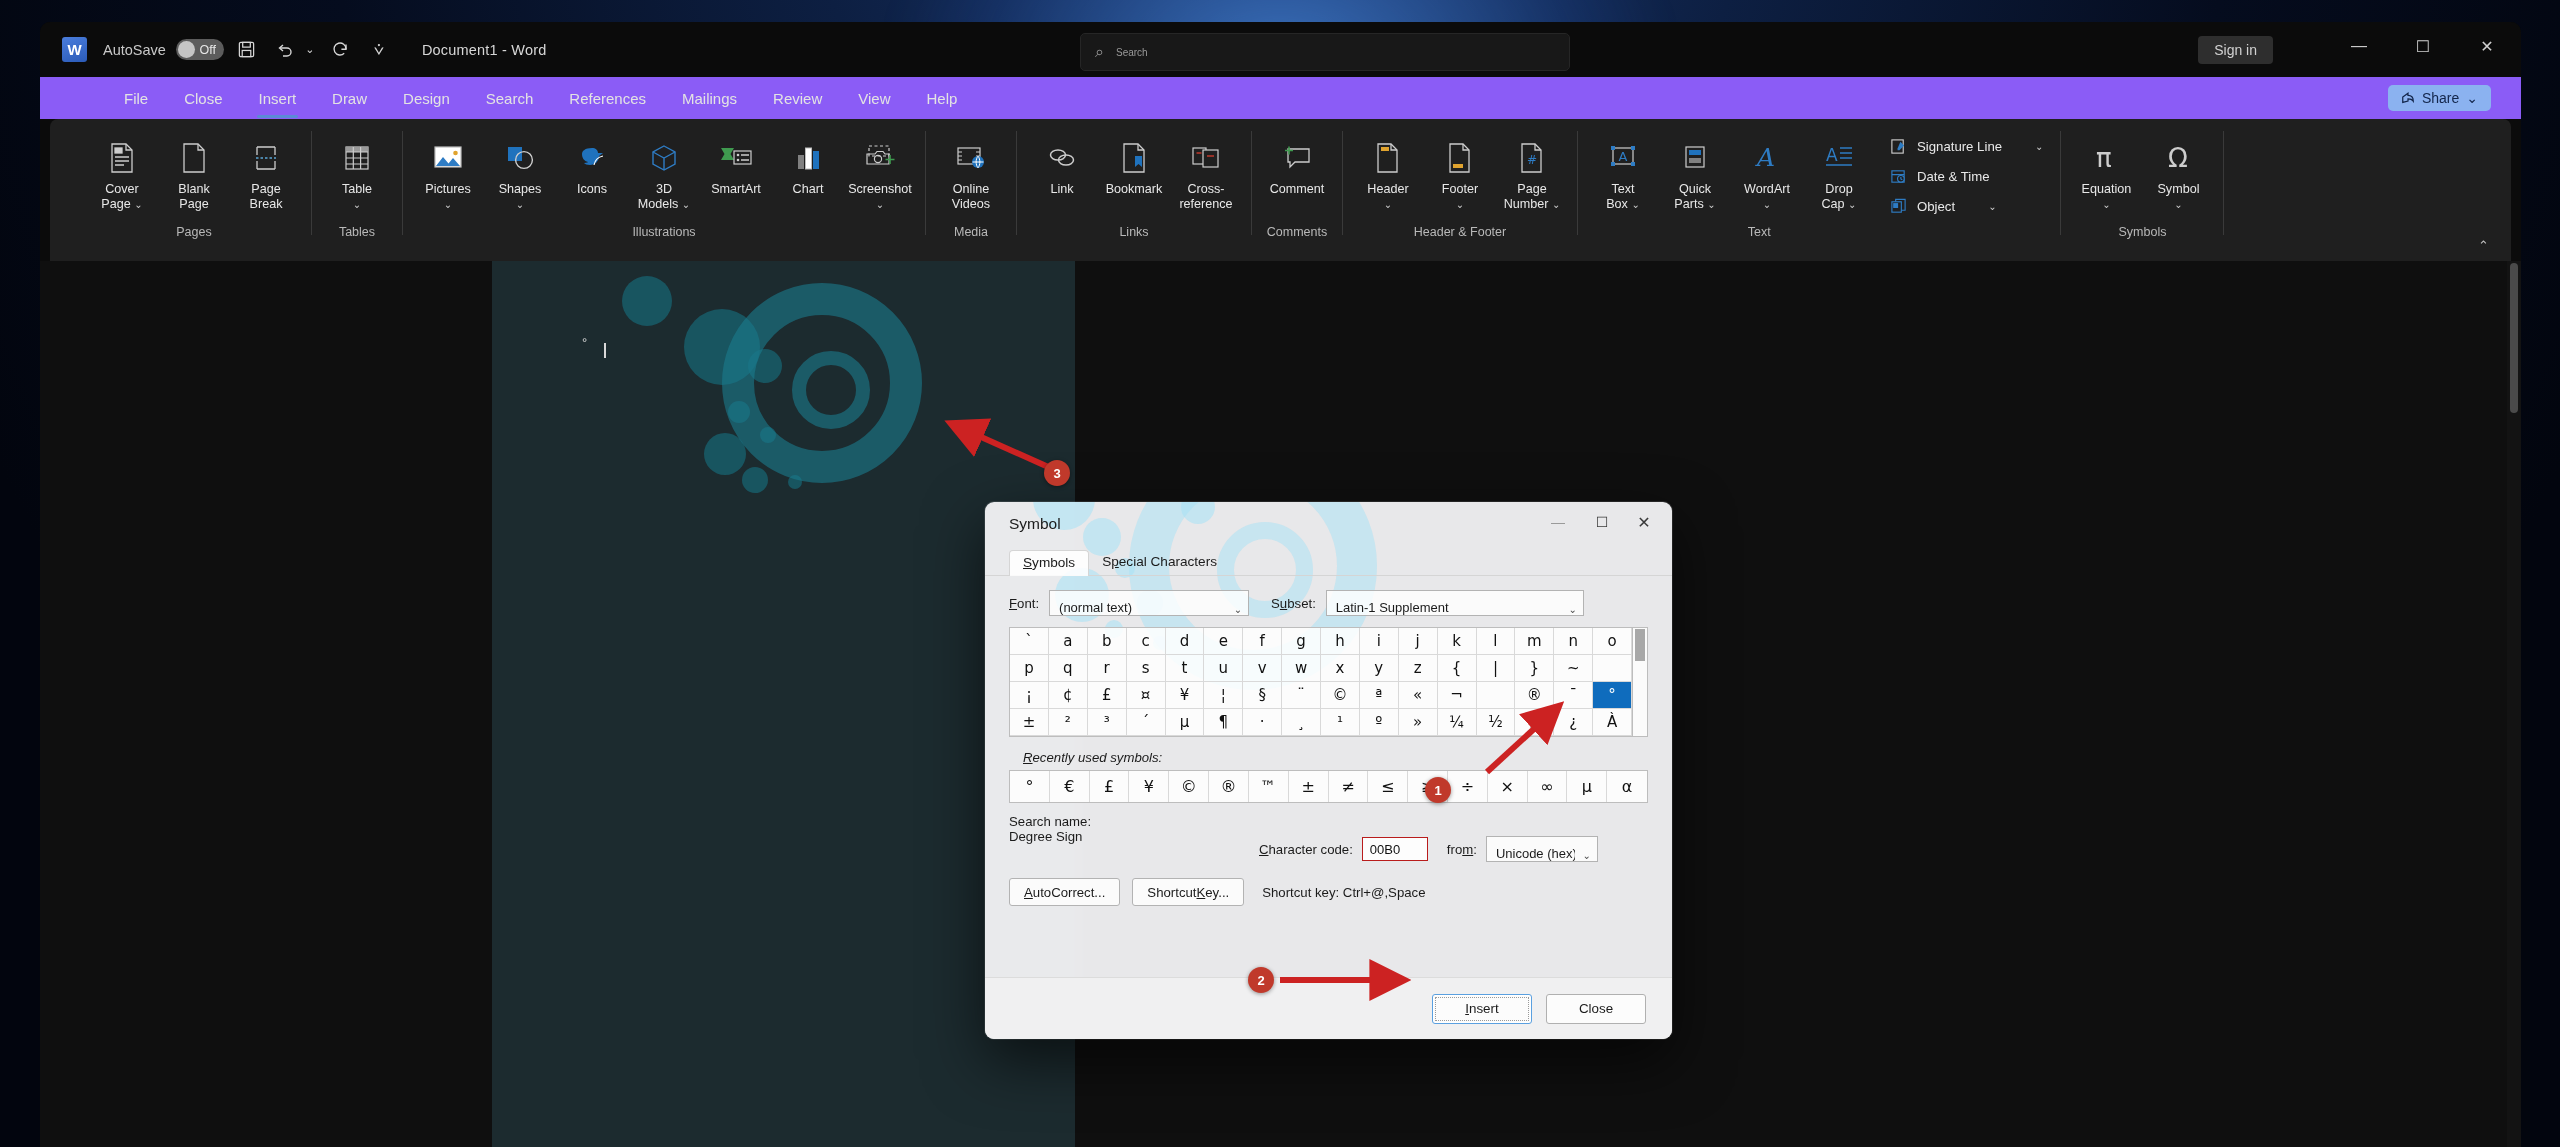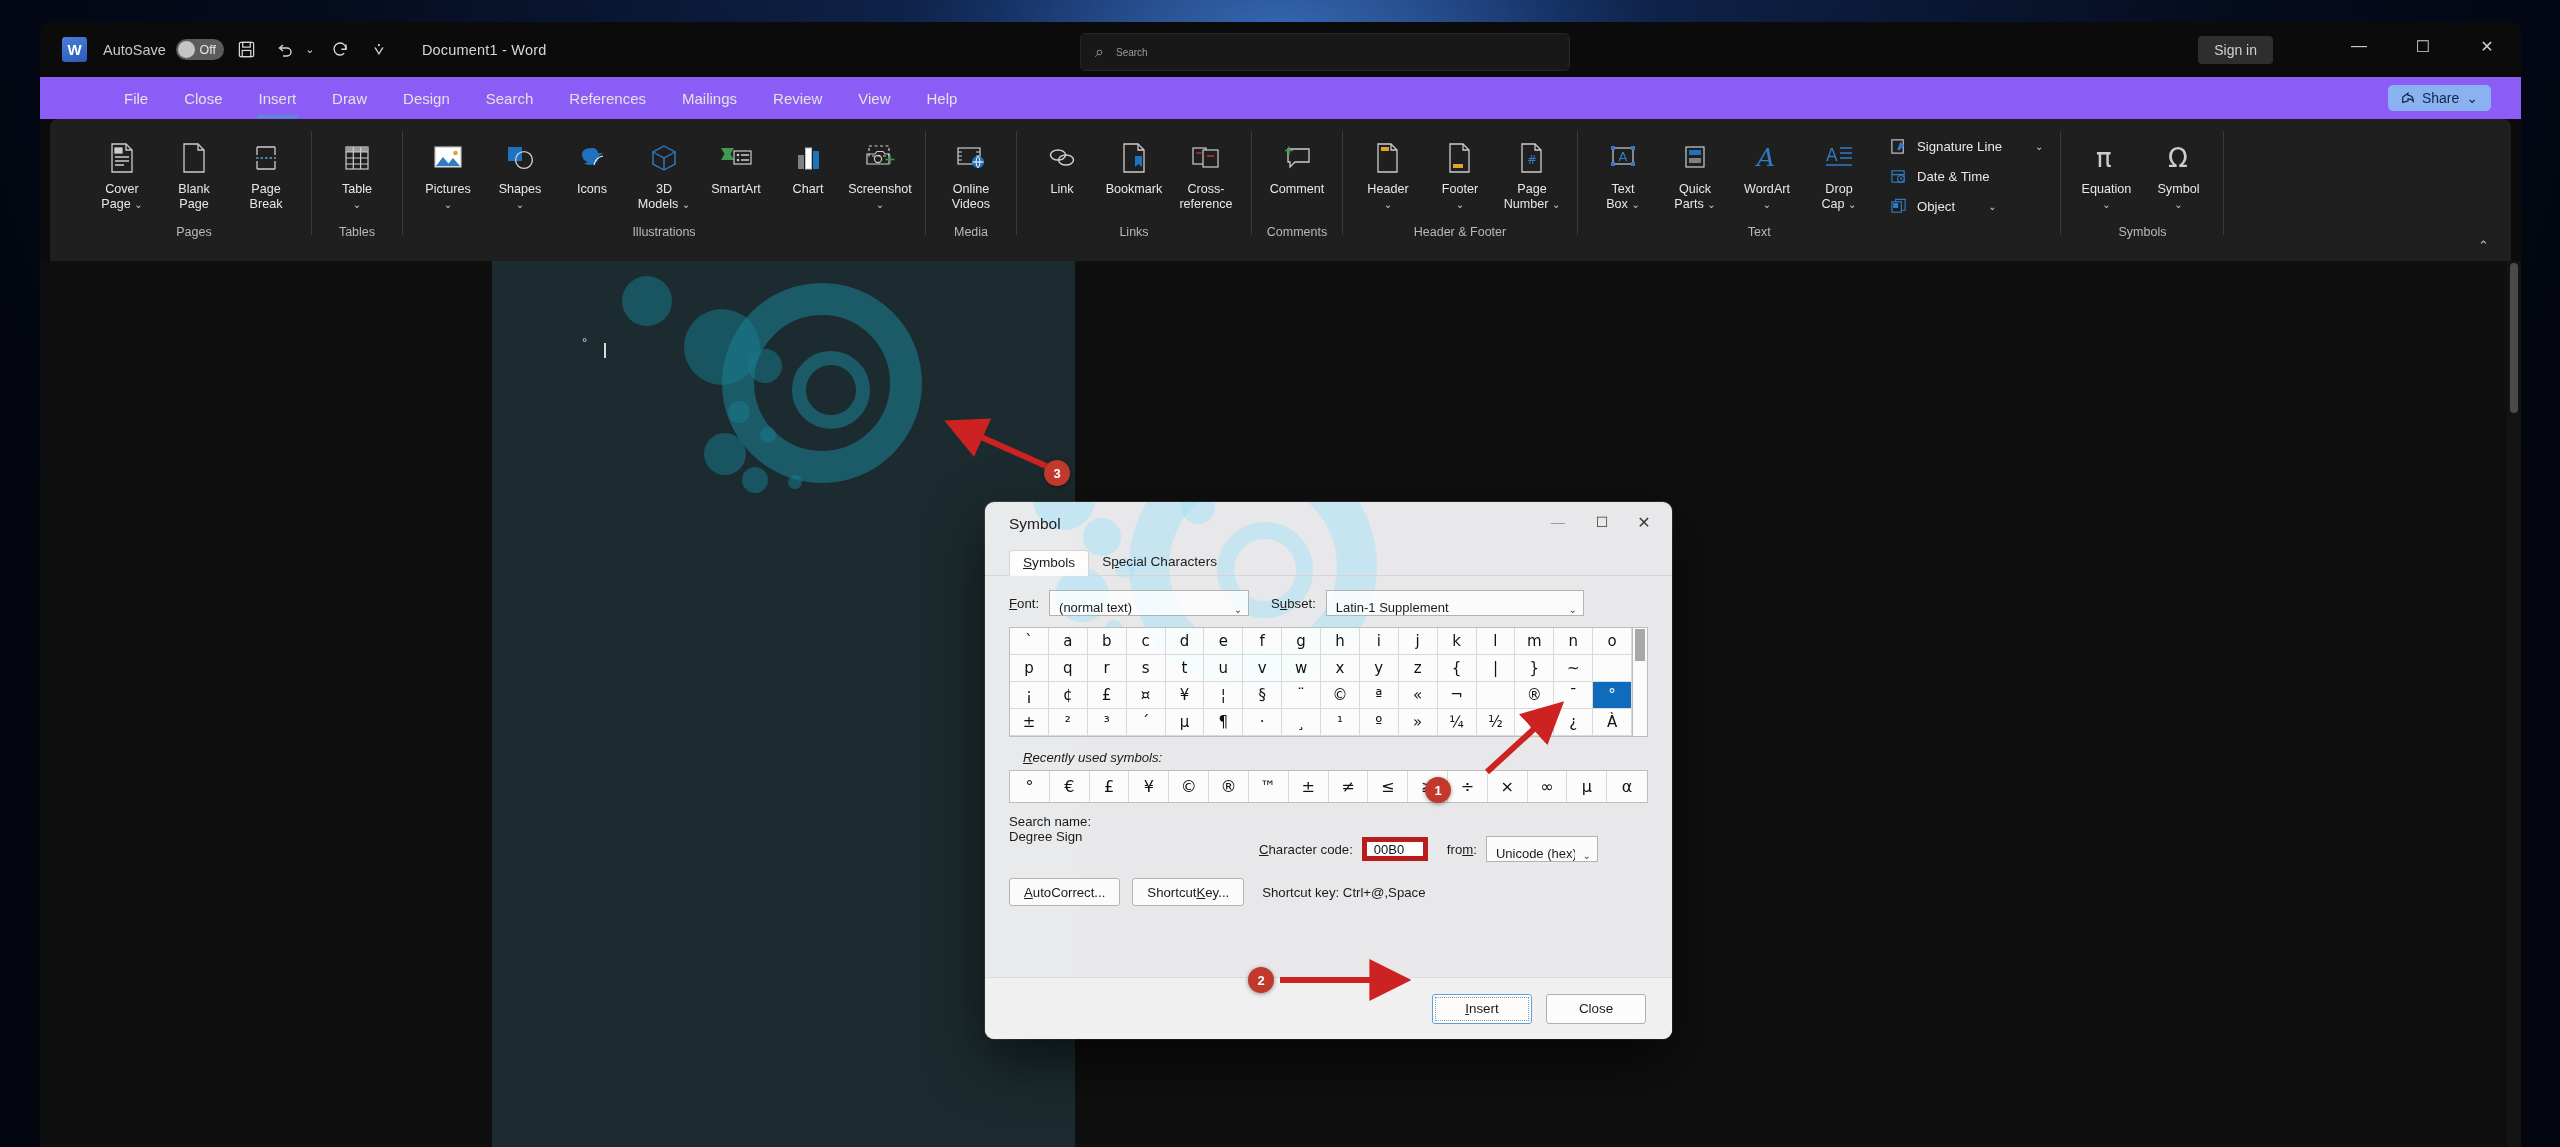--- a/index.html
+++ b/index.html
@@ -245,21 +245,21 @@
     font-size: 16px; color: #111; font-family: "DejaVu Sans", sans-serif;
   }
   .rcell:last-child { border-right: none; }
 
   .unirow { display: flex; align-items: flex-start; margin-top: 11px; }
   .unileft { width: 250px; }
   .uname { font-size: 13.2px; color: #1b1b1b; }
   .uval { font-size: 13.2px; color: #1b1b1b; }
   .uright { display: flex; align-items: center; gap: 9px; padding-top: 22px; }
   .textin {
-    width: 66px; height: 24px; background: rgba(255,255,255,.9); border: 5px solid #b91c1c;
+    width: 66px; height: 24px; background: rgba(255,255,255,.9); border: 1px solid #b91c1c;
     display: flex; align-items: center; padding-left: 7px; font-size: 13px; color: #111;
   }
 
   .btnrow { display: flex; align-items: center; gap: 12px; margin-top: 16px; }
   .btn {
     height: 28px; padding: 0 14px; background: rgba(252,252,252,.93);
     border: 1px solid #b3b3b3; border-radius: 3px; font-size: 13.2px; color: #1b1b1b;
     display: flex; align-items: center; justify-content: center;
   }
   .shortcut { font-size: 13.2px; color: #1b1b1b; margin-left: 6px; }

